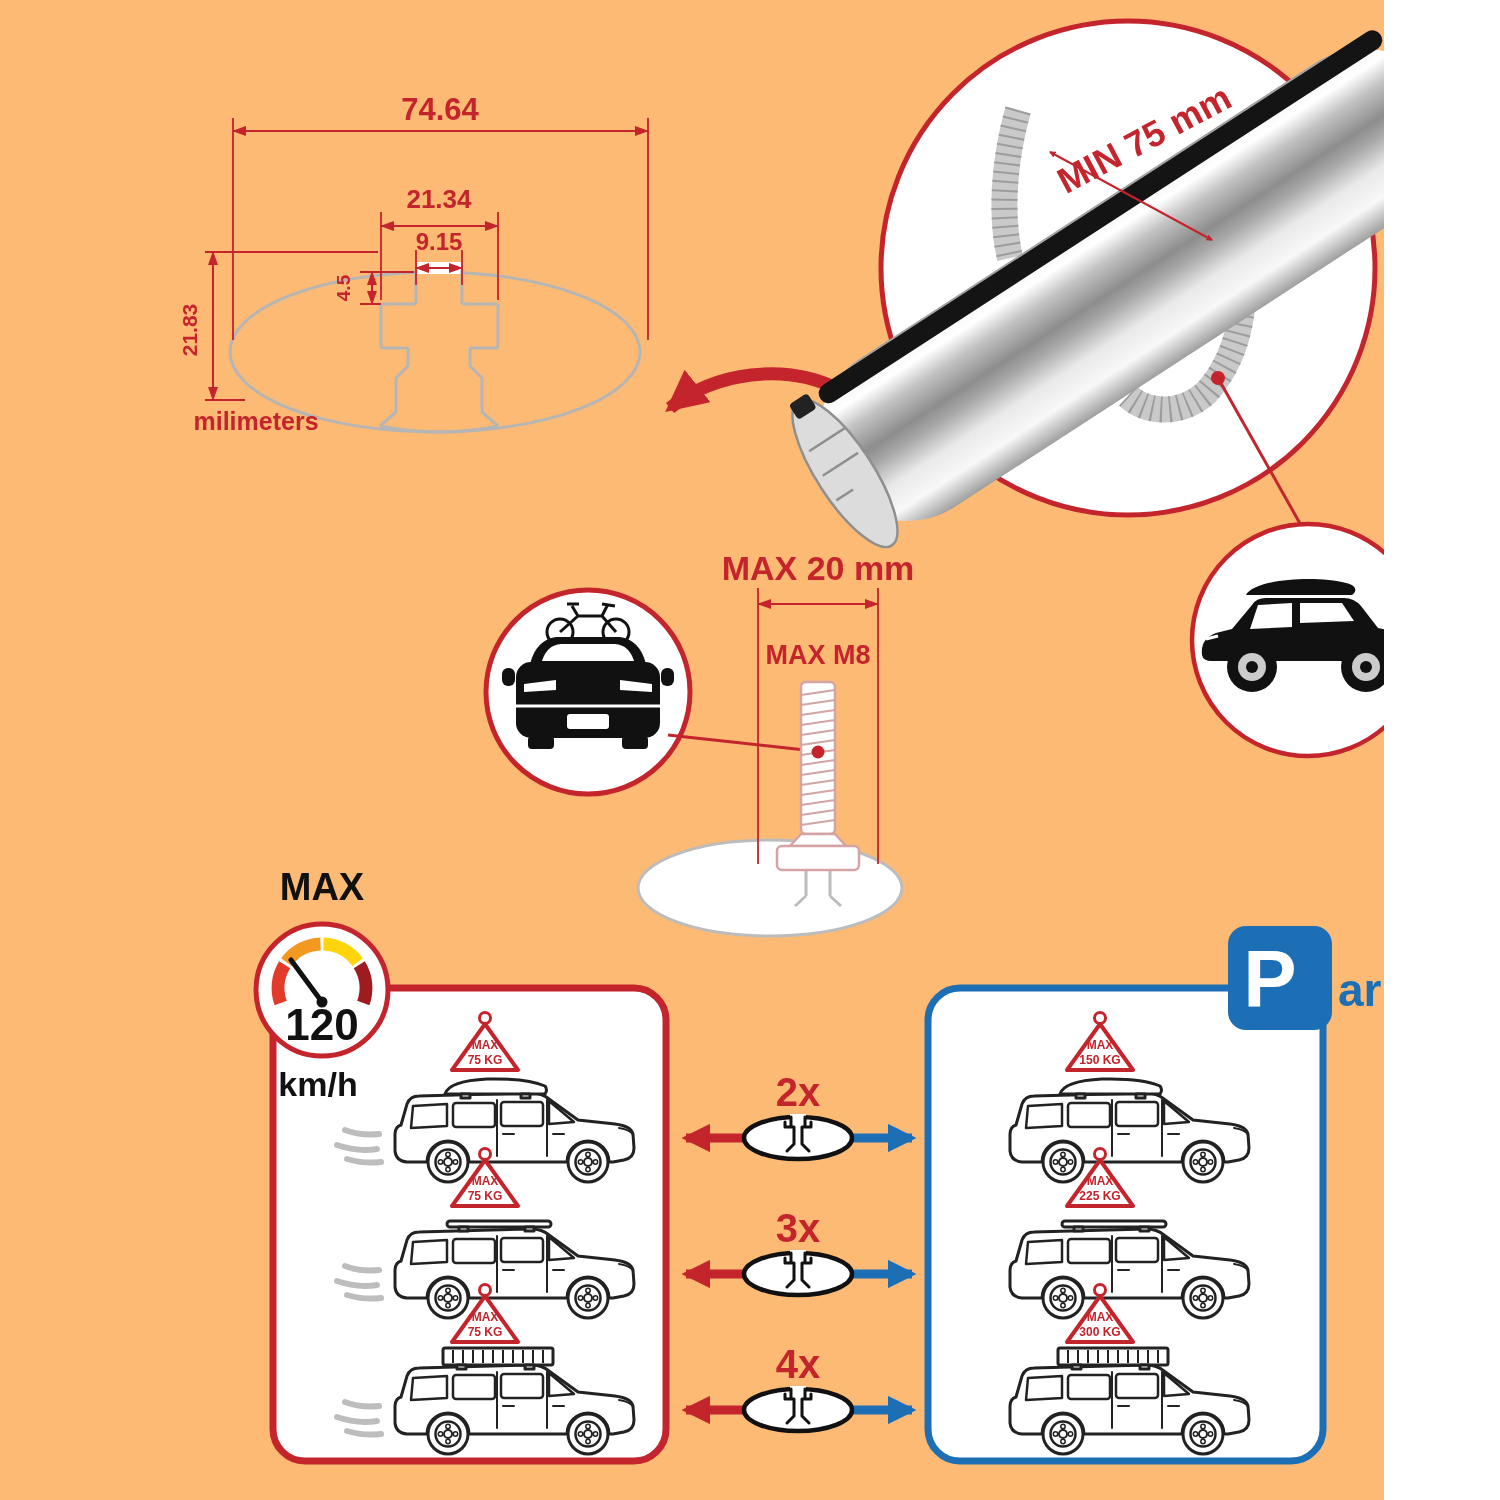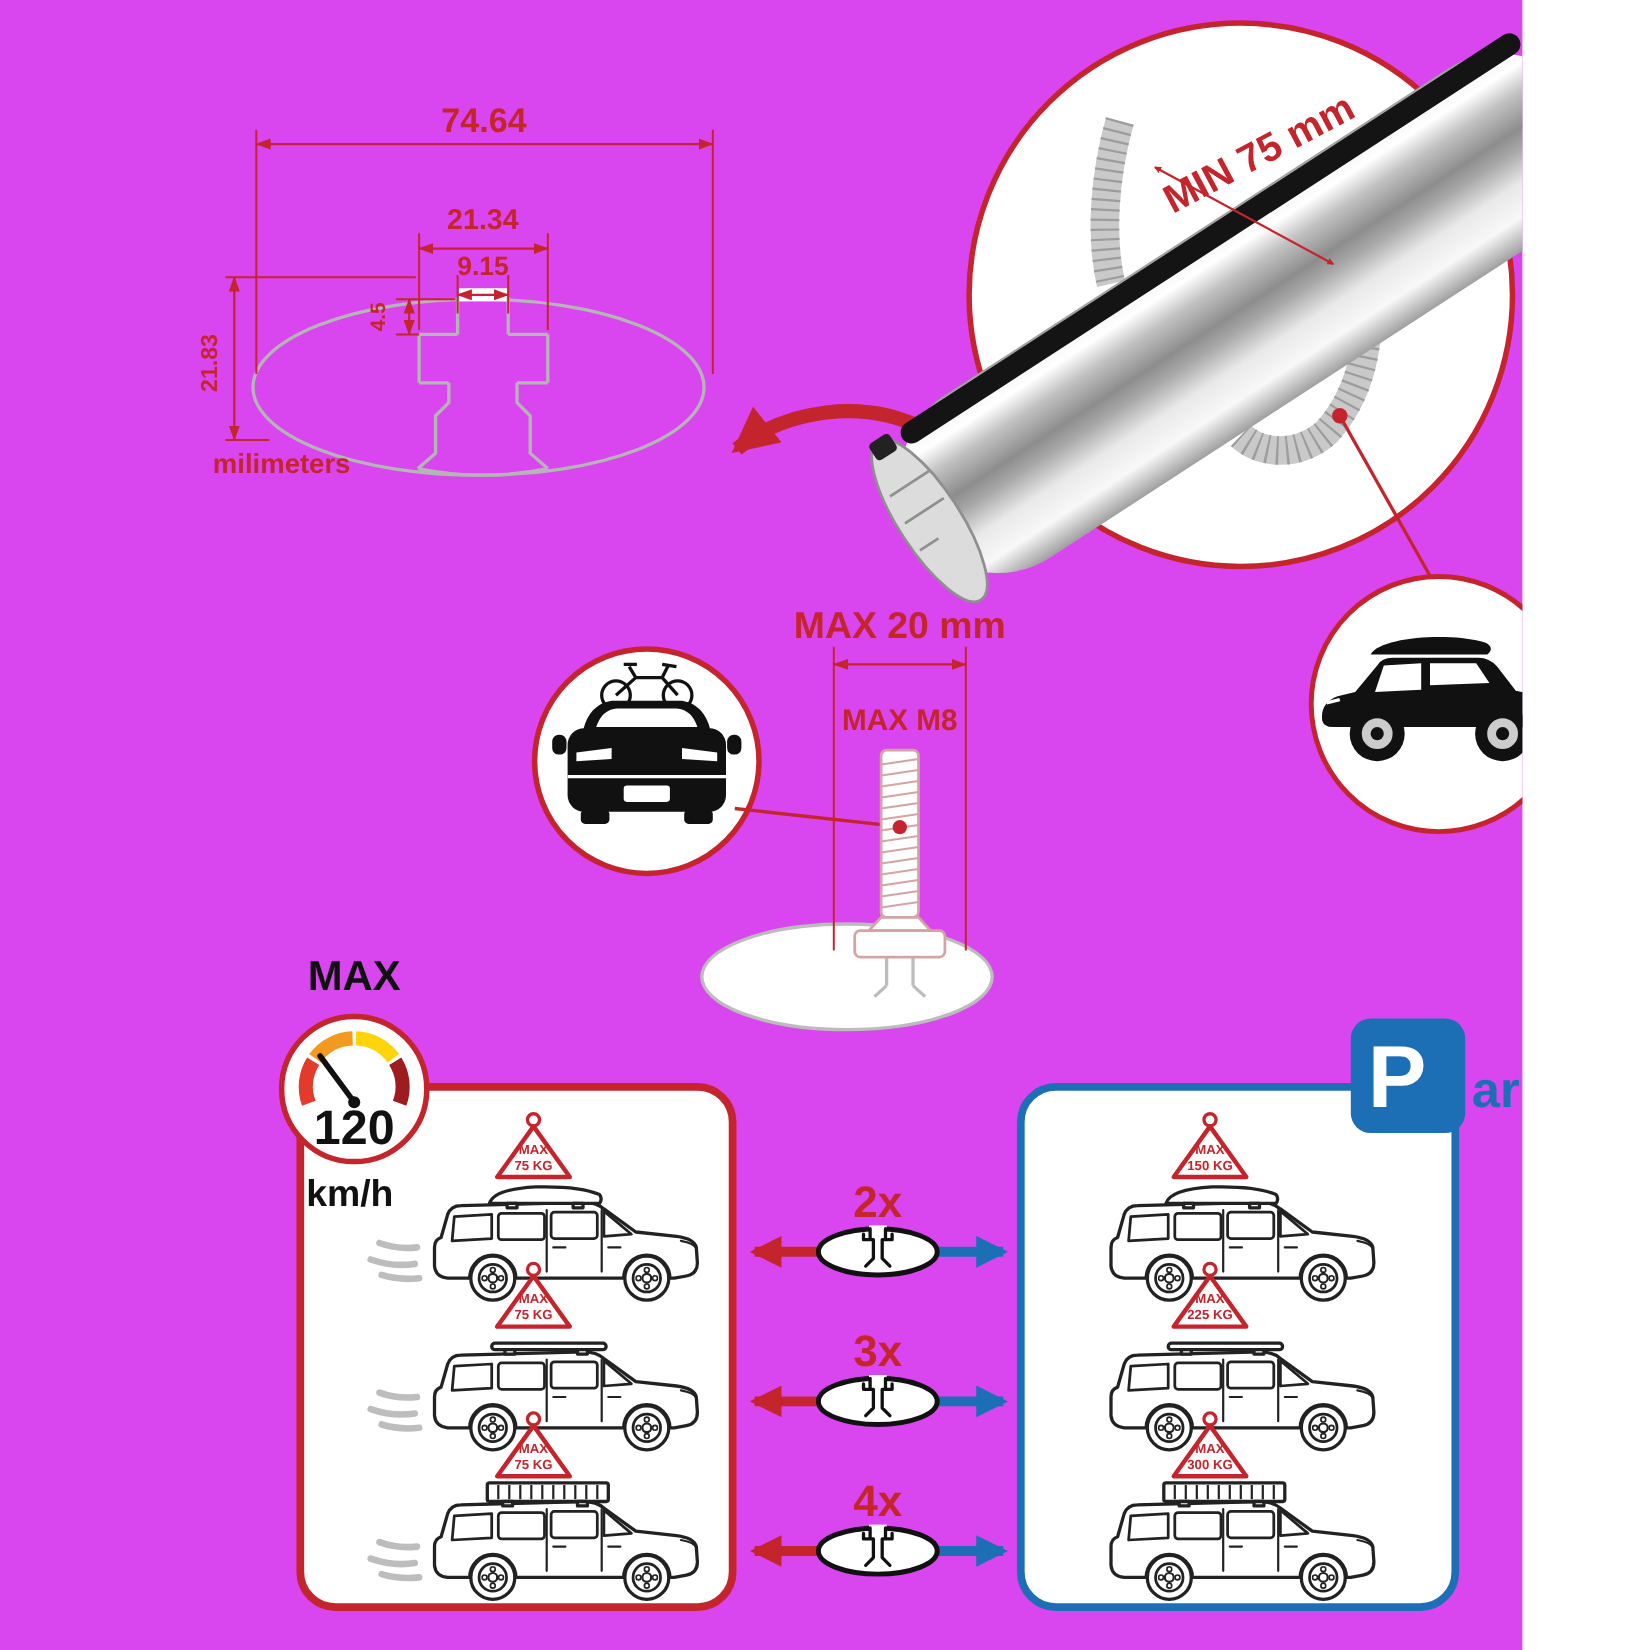--- a/index.html
+++ b/index.html
@@ -1,16 +1,16 @@
 <!DOCTYPE html>
 <html><head>
 <meta charset="utf-8">
 <style>
   html,body{margin:0;padding:0;background:#fff;}
-  .canvas{position:relative;width:1384px;height:1500px;background:#d946ef;overflow:hidden;}
+  .canvas{position:relative;width:1384px;height:1500px;background:#fdba74;overflow:hidden;}
   svg{position:absolute;left:0;top:0;}
   text{font-family:"Liberation Sans",sans-serif;}
   .dimtxt{fill:#C4242C;font-weight:bold;text-anchor:middle;}
   .blktxt{fill:#111111;font-weight:bold;text-anchor:middle;}
   .badge-txt{fill:#C4242C;font-weight:bold;text-anchor:middle;}
   .count-txt{fill:#C4242C;font-weight:bold;text-anchor:middle;}
   .dimline{stroke:#C4242C;stroke-width:2;fill:none;}
   .extline{stroke:#C4242C;stroke-width:1.8;fill:none;}
   .profile{stroke:#B5B5B5;stroke-width:3;fill:none;}
 </style>

